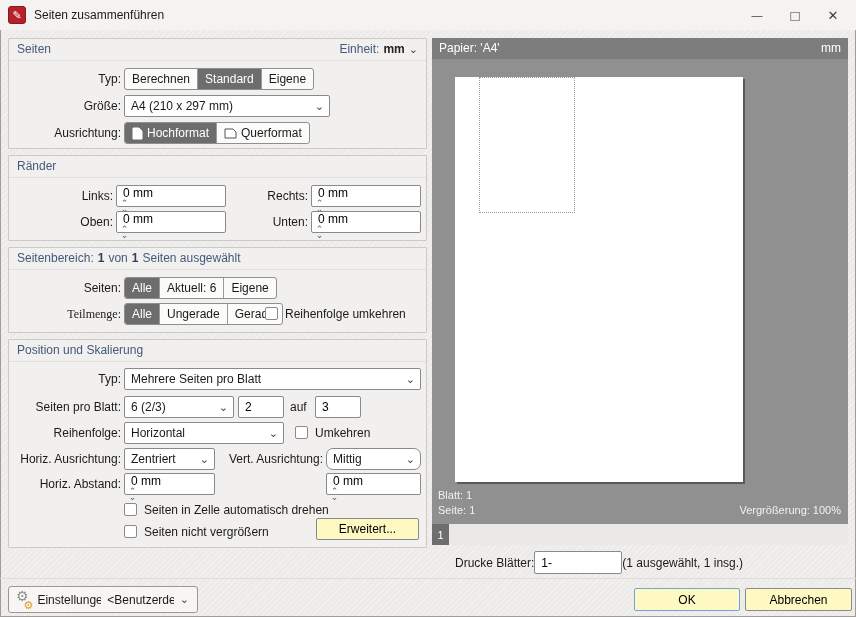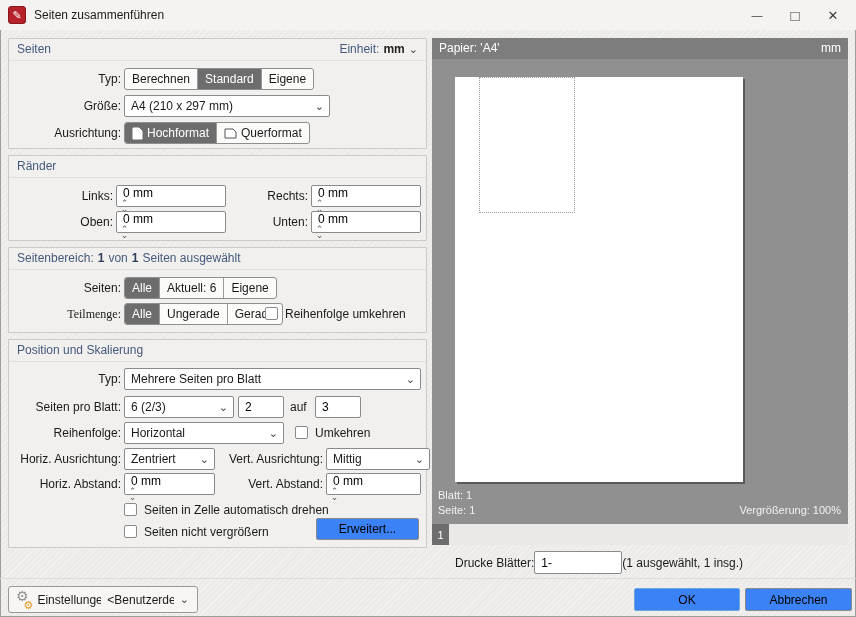--- a/index.html
+++ b/index.html
@@ -40,21 +40,21 @@
   .select .chev { margin:0 3px; }
   .spin { position:absolute; height:22px; box-sizing:border-box; border:1px solid #8a8a8a; border-radius:2px;
     background:#fff; display:flex; align-items:stretch;flex-direction:column; }
   .spin input { border:none; outline:none; min-width:0; width:100%; padding:0 6px; font:inherit; background:transparent; }
   .arrows { width:15px; display:flex; flex-direction:column; align-items:center; justify-content:center; color:#555; }
   .arrows span { font-size:9px; line-height:6px; }
   .tinput { position:absolute; height:22px; box-sizing:border-box; border:1px solid #8a8a8a; border-radius:2px;
     padding:0 6px; font:inherit; background:#fff; }
   .cb { position:absolute; width:13px; height:13px; margin-top:4px; background:#fff; border:1px solid #8a8a8a; border-radius:2px; box-sizing:border-box; }
   .cb-label { position:absolute; height:22px; line-height:22px; white-space:nowrap; }
-  .btn { position:absolute; box-sizing:border-box; background:#3b82f6; border:1px solid #8a8a8a; border-radius:2px;
+  .btn { position:absolute; box-sizing:border-box; background:#fef9c3; border:1px solid #8a8a8a; border-radius:2px;
     font:inherit; text-align:center; display:flex; align-items:center; justify-content:center; }
   
   .doc-ico { display:inline-block; }
   
   .panel { position:absolute; left:432px; top:38px; width:416px; height:507px; background:#909090; box-sizing:border-box; }
   .panel-header { height:21px; line-height:21px; background:#7d7d7d; color:#fff; display:flex; justify-content:space-between; padding:0 7px; }
   .h-ruler { position:absolute; left:23px; top:23px; width:288px; height:14px; display:flex; align-items:center; color:#ececec; }
   .h-ruler .dots { flex:1; border-top:1px dotted #d4d4d4; }
   .h-ruler .val { padding:0 8px; font-size:11px; }
   .tri { width:0; height:0; }
@@ -220,33 +220,32 @@
     <span class="chev">⌄</span>
   </div>
   <span class="cb" style="left:286px; top:82px;"></span>
   <span class="cb-label" style="left:306px; top:82px;">Umkehren</span>
   <span class="lbl" style="left:0; width:112px; top:108px;">Horiz. Ausrichtung:</span>
   <div class="select" style="left:115px; top:108px; width:91px;">
     <span class="txt">Zentriert</span>
     <span class="chev">⌄</span>
   </div>
   <span class="lbl" style="left:180px; width:134px; top:108px;">Vert. Ausrichtung:</span>
-  <div class="select" style="left:317px; top:108px; width:104px;">
+  <div class="select" style="left:317px; top:108px; width:95px;border-radius:7px;">
     <span class="txt">Mittig</span>
     <span class="chev">⌄</span>
   </div>
   <span class="lbl" style="left:0; width:112px; top:133px;">Horiz. Abstand:</span>
   <div class="spin" style="left:115px; top:133px; width:91px;">
     <input value="0 mm" style="">
     <span class="arrows">
         <span>⌃</span>
         <span>⌄</span>
       </span>
   </div>
-  <span class="lbl" style="left:180px; width:134px; top:133px;">Vert. Abstand:</span>
   <div class="spin" style="left:317px; top:133px; width:95px;">
     <input value="0 mm" style="">
     <span class="arrows">
         <span>⌃</span>
         <span>⌄</span>
       </span>
   </div>
   <span class="cb" style="left:115px; top:159px;"></span>
   <span class="cb-label" style="left:135px; top:159px;">Seiten in Zelle automatisch drehen</span>
   <span class="cb" style="left:115px; top:181px;"></span>

